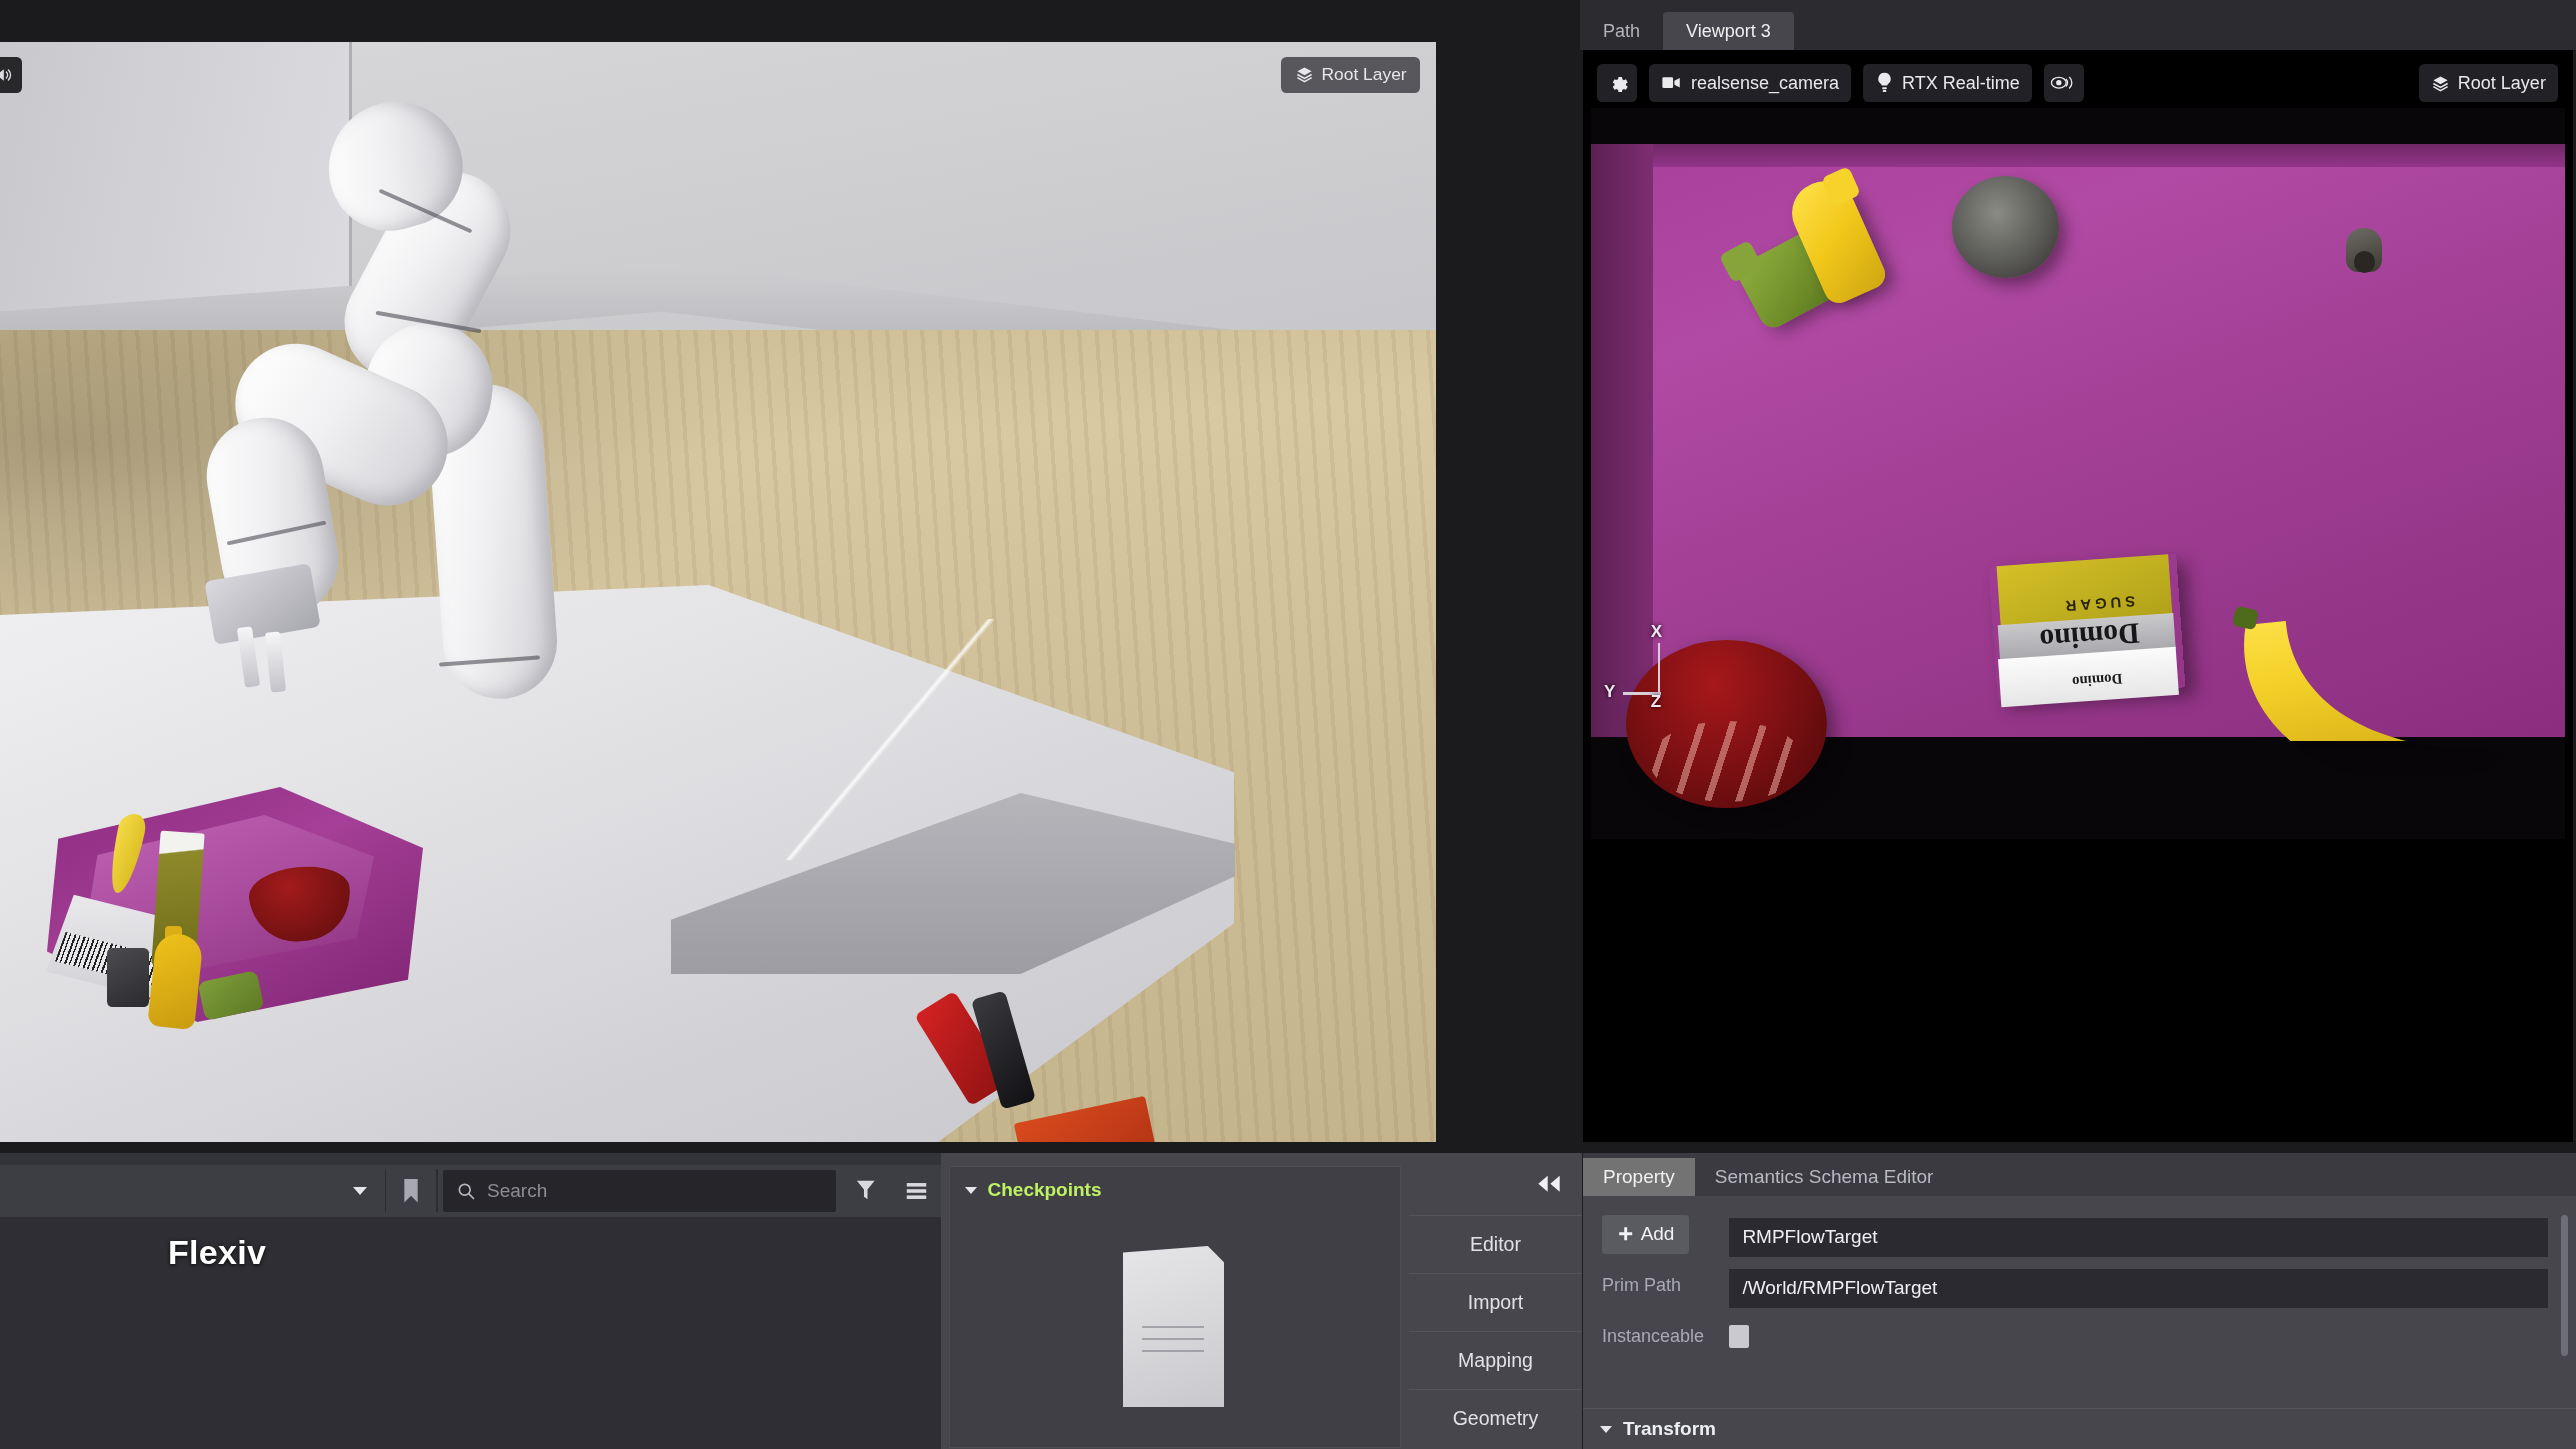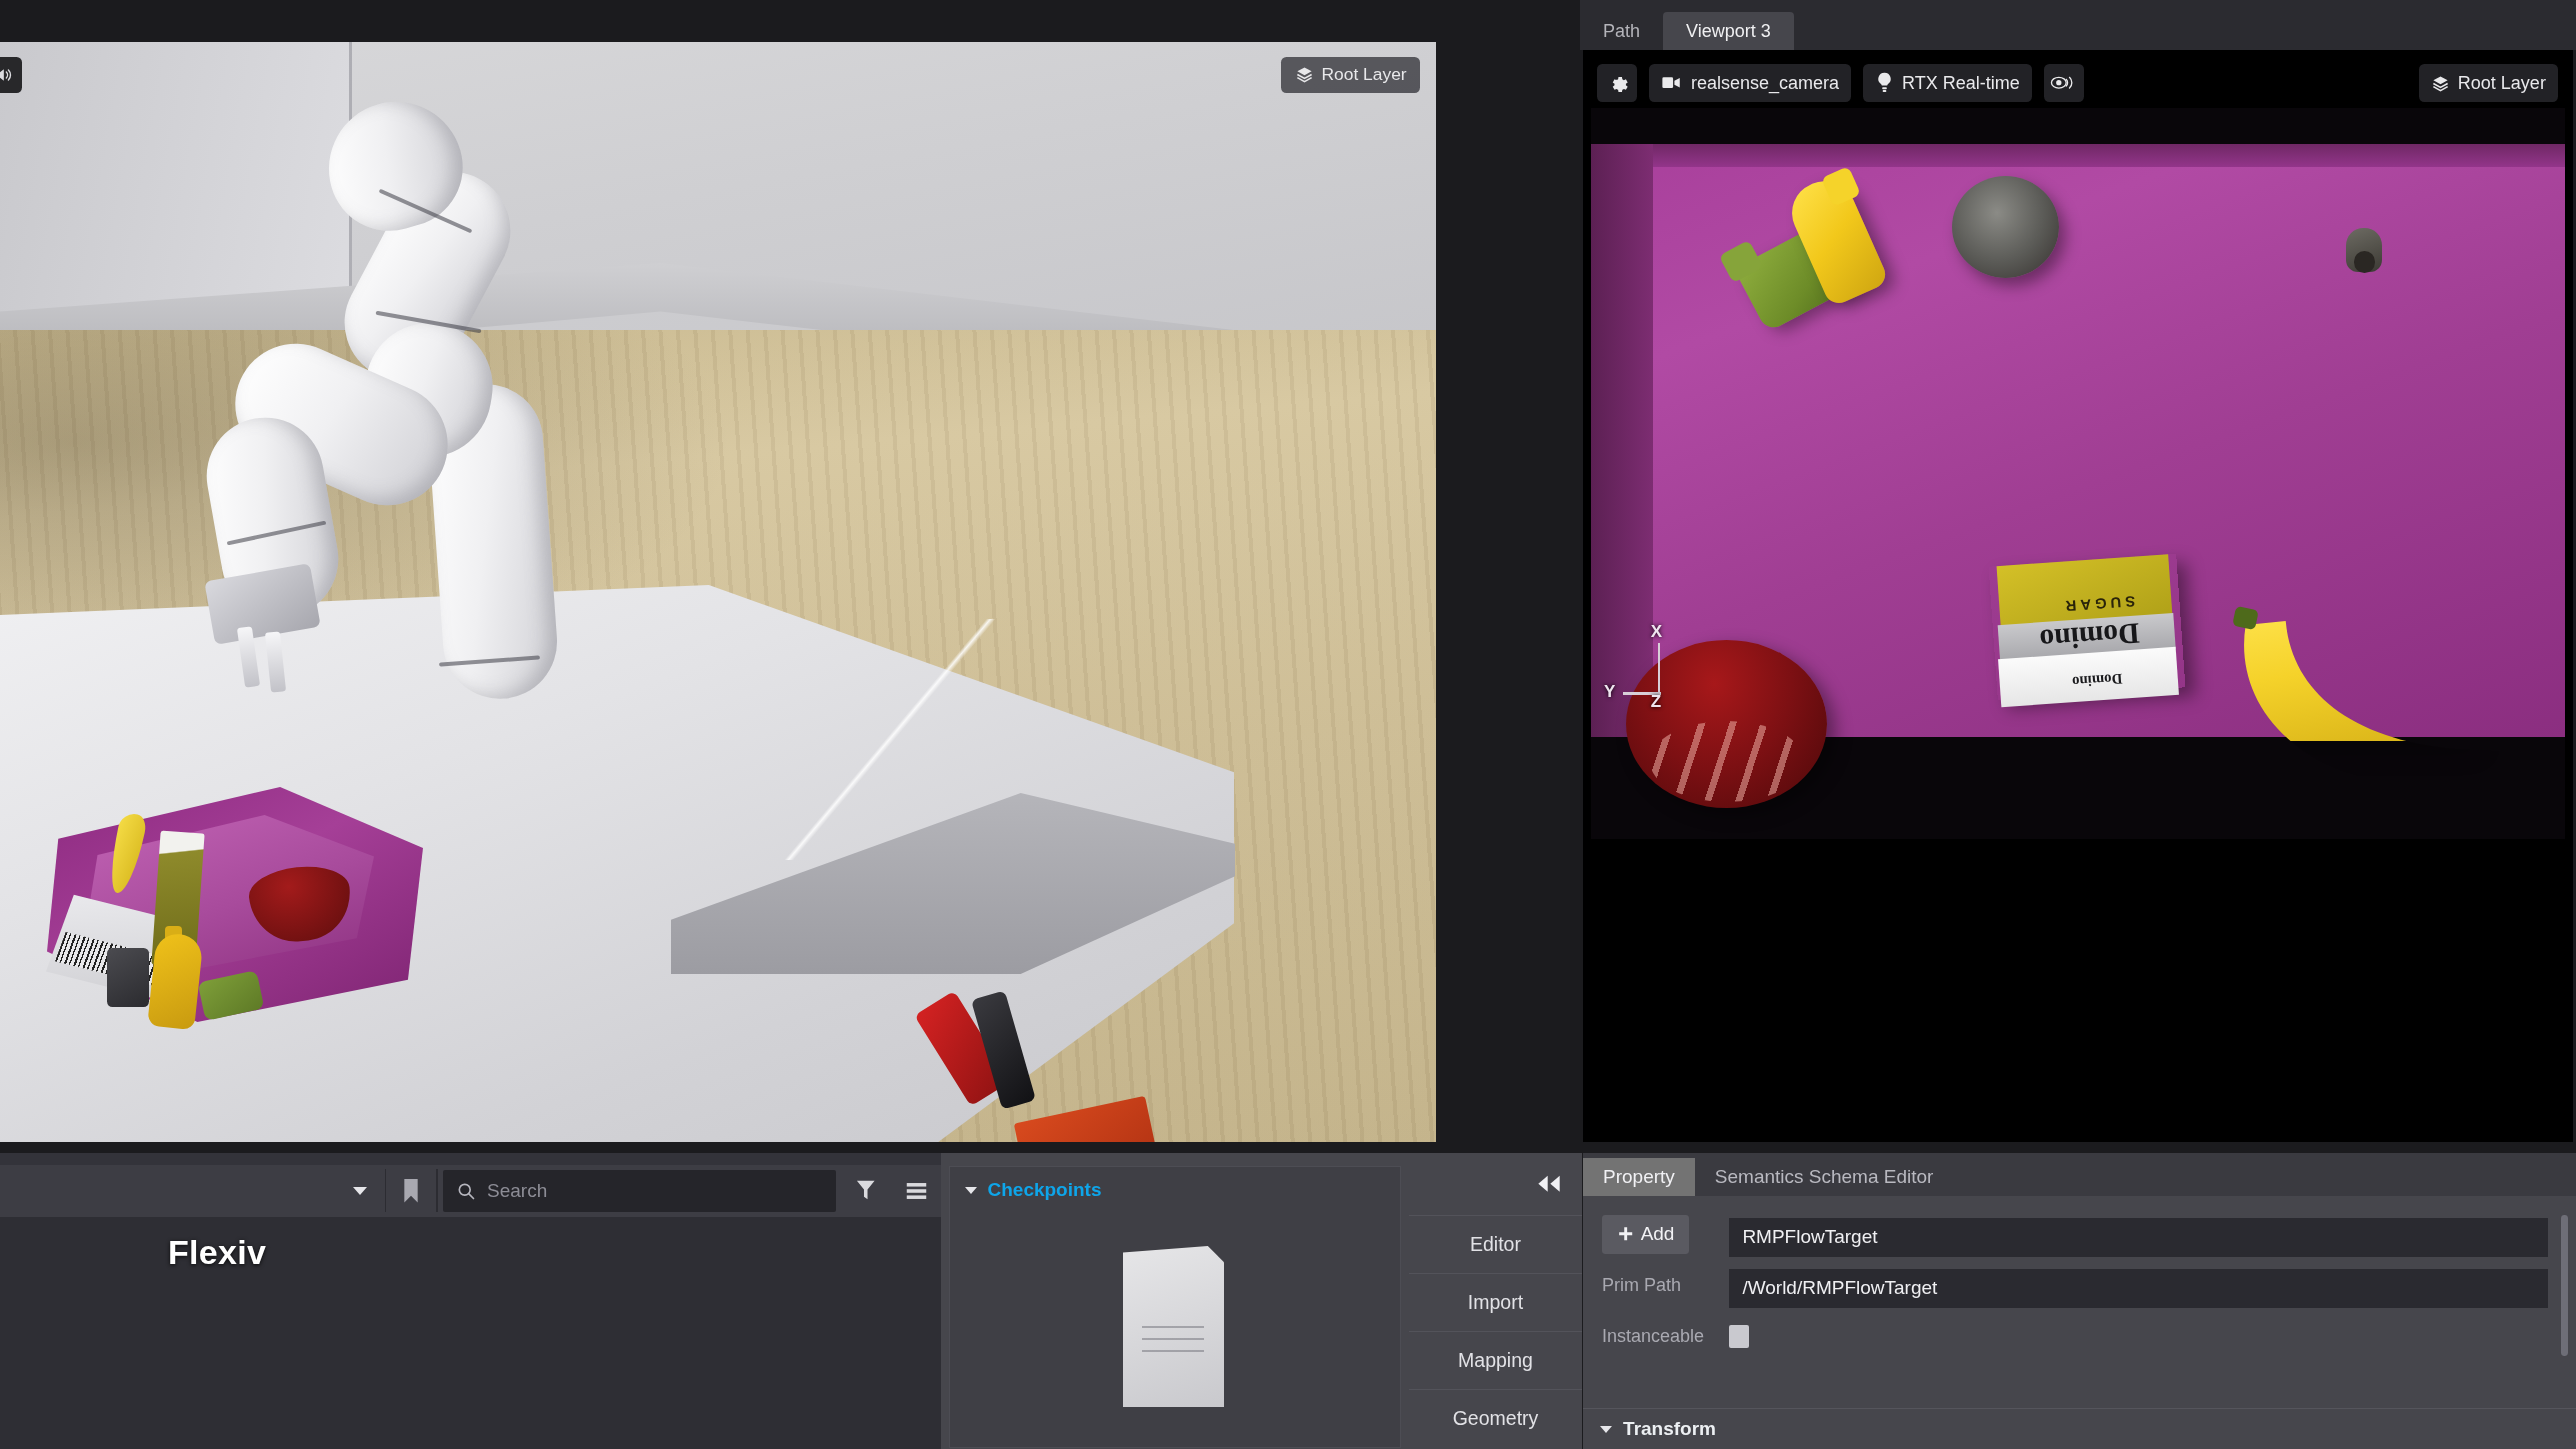--- a/index.html
+++ b/index.html
@@ -286,21 +286,21 @@
   .search-wrap {
     flex:1; height:42px; margin:0 5.4px; background:#25252a; border-radius:2px;
     display:flex; align-items:center; gap:10.7px; padding:0 13.4px;
   }
   .search-ph { color:#8d8d96; font-size:19px; }
   .left-body { position:absolute; left:0; top:64px; width:941px; height:243px; background:#2e2e34; }
 
   .mid-bottom { position:absolute; left:941px; top:10.7px; width:468px; height:297px; background:#46464c; }
   .checkpoints-box { position:absolute; left:8px; top:13.4px; width:452px; height:282px; background:#3f3f45; border:0.7px solid #4d4d54; }
   .cp-header { display:flex; align-items:center; gap:10.7px; padding:12px 14.8px; }
-  .cp-title { color:#0ea5e9; font-size:19px; font-weight:700; }
+  .cp-title { color:#bef264; font-size:19px; font-weight:700; }
   .cp-doc {
     position:absolute; left:173px; top:79px; width:101px; height:161px;
     background: linear-gradient(160deg,#e6e6e8,#c9c9cd);
     clip-path: polygon(0 4%, 84% 0, 100% 10%, 100% 100%, 0 100%);
   }
   .cp-doc-lines { position:absolute; left:19px; top:71px; width:62px; height:35px;
     background: repeating-linear-gradient(0deg, rgba(120,120,128,.55) 0 2px, rgba(0,0,0,0) 2px 12px); }
 
   .sidebar { position:absolute; left:1409px; top:10.7px; width:173px; height:297px; background:#46464c; }
   .collapse-row { height:62px; display:flex; align-items:center; justify-content:flex-end; padding-right:17.4px; }

